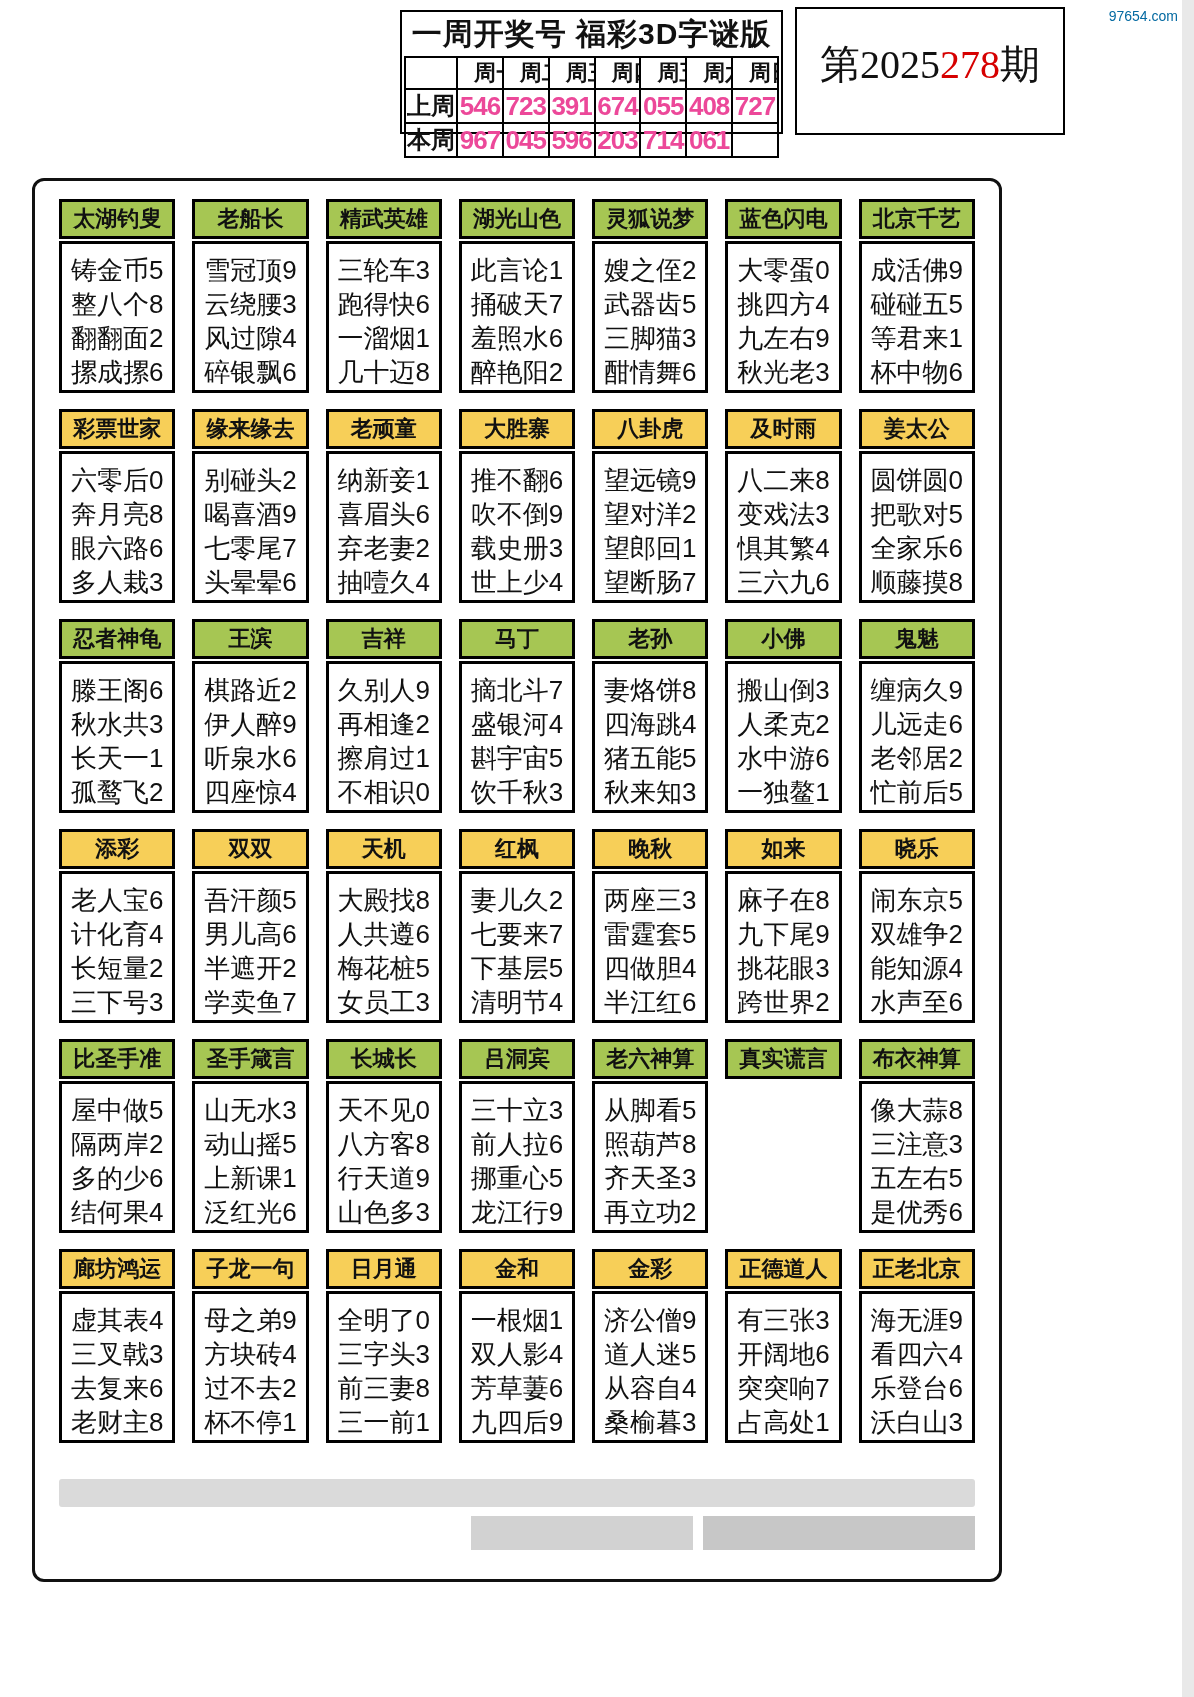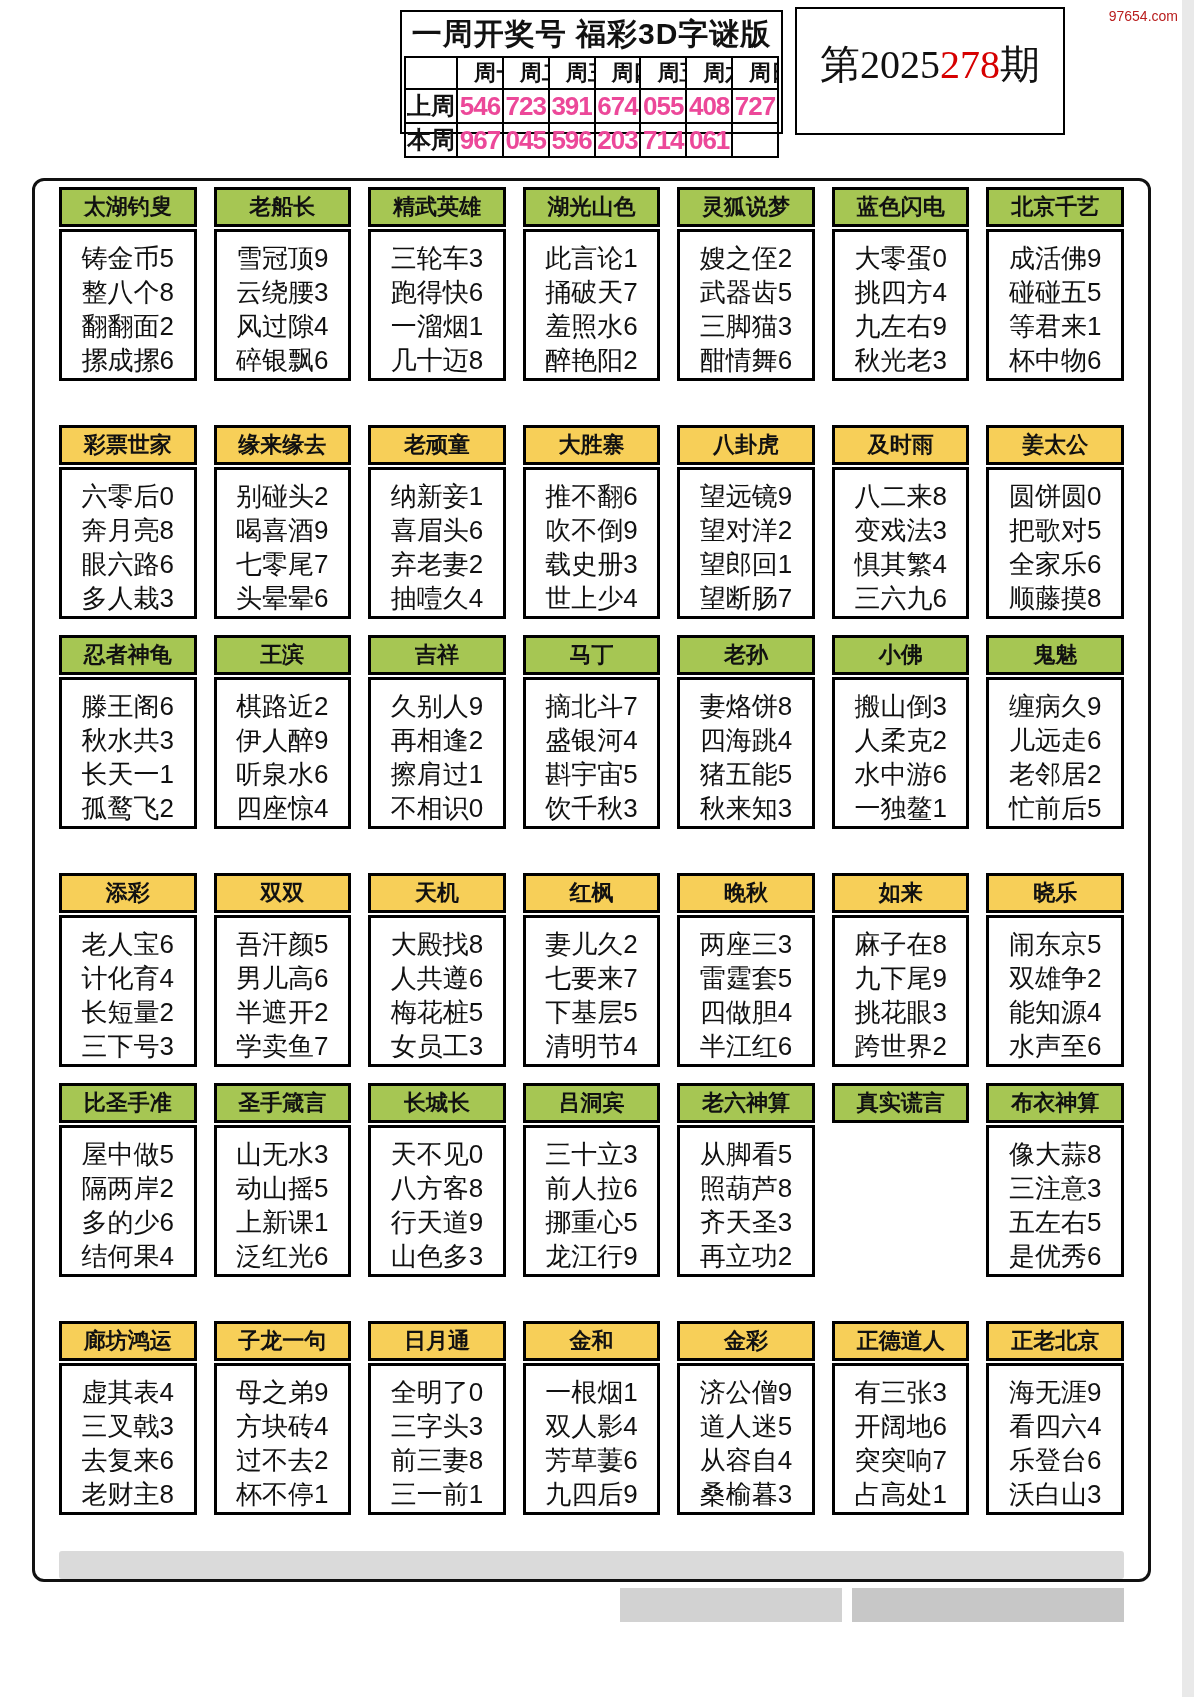--- a/index.html
+++ b/index.html
@@ -2,51 +2,51 @@
 <html><head>
 <meta charset="utf-8">
 <style>
   * { margin:0; padding:0; box-sizing:border-box; }
   html,body { width:1194px; height:1697px; background:#fff;
     font-family:"Liberation Sans","DejaVu Sans",sans-serif; color:#111; }
   .page { position:relative; width:1194px; height:1697px; background:#fff; overflow:hidden; }
   .scan-edge { position:absolute; right:0; top:0; width:12px; height:100%; background:#e9e9e9; }
 
   
-  .watermark { position:absolute; top:8px; right:16px; font-size:14px; color:#b91c1c; z-index:5; }
+  .watermark { position:absolute; top:8px; right:16px; font-size:14px; color:#0369a1; z-index:5; }
 
   
   .title-box { position:absolute; left:400px; top:10px; width:383px; height:124px;
     border:2px solid #000; background:#fff; padding:4px 2px 2px; }
   .main-title { text-align:center; font-size:30px; font-weight:700; letter-spacing:1px; line-height:36px; }
   table.wk-table { width:100%; border-collapse:collapse; margin-top:4px; table-layout:fixed; }
   table.wk-table td { border:2px solid #000; text-align:center; overflow:hidden; white-space:nowrap; }
   td.corner { width:52px; border-left-color:#fff; border-top-color:#fff; }
   tr.days td { height:25px; font-size:22px; font-weight:600;padding-left:16px; }
   tr.nums td { height:33px; }
   td.rowlabel { font-size:24px; font-weight:600; }
   td.num { font-size:26px; font-weight:700; color:#ec4899; letter-spacing:-1px; }
 
   
   .issue-box { position:absolute; left:795px; top:7px; width:270px; height:128px;
     border:2px solid #000; background:#fff; text-align:center; padding-top:28px;
     font-family:"Liberation Serif","DejaVu Serif",serif; font-size:40px; }
   .issue-box .red { color:#d60000; }
 
   
-  .panel { position:absolute; left:32px; top:178px; width:1119px; height:1404px;
-    border:3px solid #111; border-radius:12px; background:#fff; padding:6px 24px 0; }
+  .panel { position:absolute; left:32px; top:178px; width:970px; height:1404px;
+    border:3px solid #111; border-radius:12px; background:#fff; padding:18px 24px 0; }
   .grid { display:flex; flex-direction:column; gap:16px; }
   .grid-row { display:grid; grid-template-columns:repeat(7,1fr); gap:17px; }
 
   .card { display:flex; flex-direction:column; }
   .card-header { border:3px solid #000; height:40px; line-height:34px; text-align:center;
     font-size:22px; font-weight:700; white-space:nowrap; overflow:hidden; }
   .card-header.green { background:#a6c653; }
-  .card-header.yellow { background:#f7cf58;margin-top:28px; }
+  .card-header.yellow { background:#f7cf58; }
   .card-body { border:3px solid #000; margin-top:2px; height:152px; padding-top:9px;
     text-align:center; background:#fff; }
   .card-line { font-size:26px; line-height:34px; white-space:nowrap; }
 
   
   .bar1 { margin:36px 0 0; height:28px; background:#dadada; border-radius:3px; }
   .bar-row { margin-top:9px; height:34px; display:flex; justify-content:flex-end; gap:10px; }
   .bar2 { width:222px; background:#d2d2d2; }
   .bar3 { width:272px; background:#c7c7c7; }
 </style>

